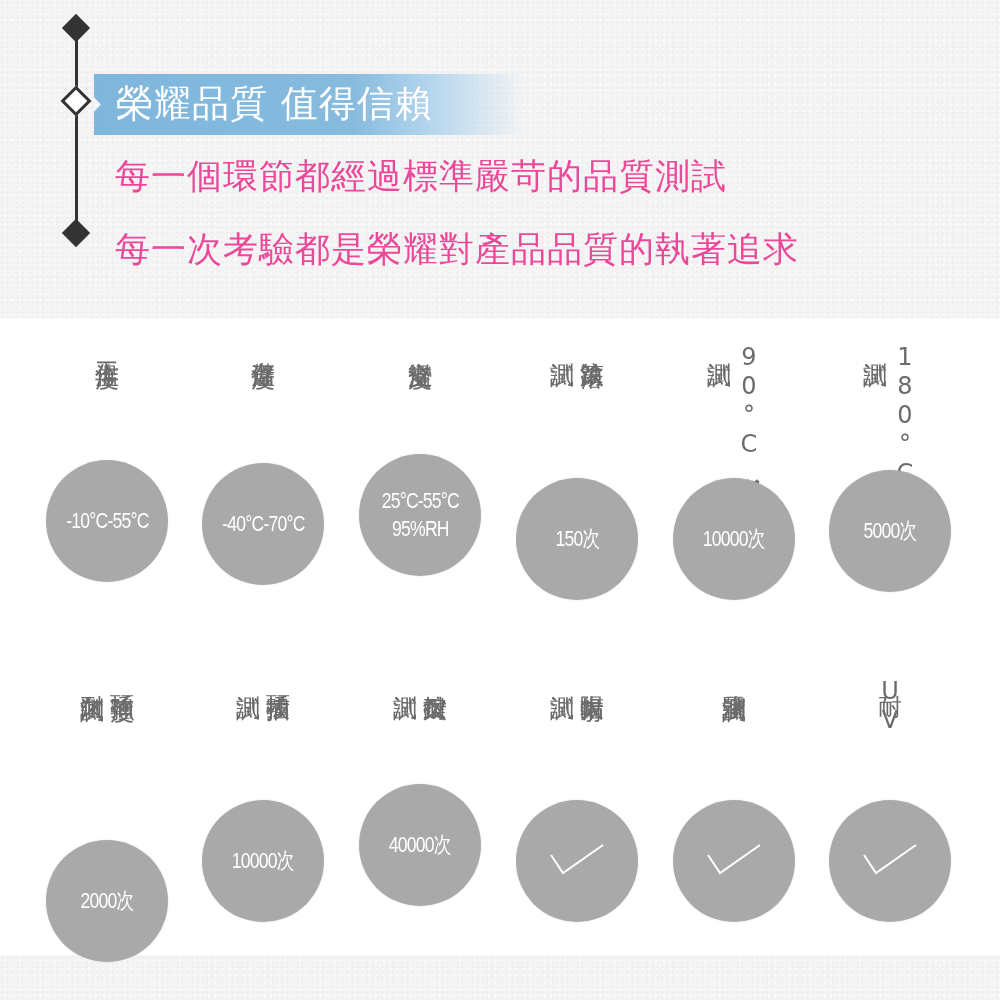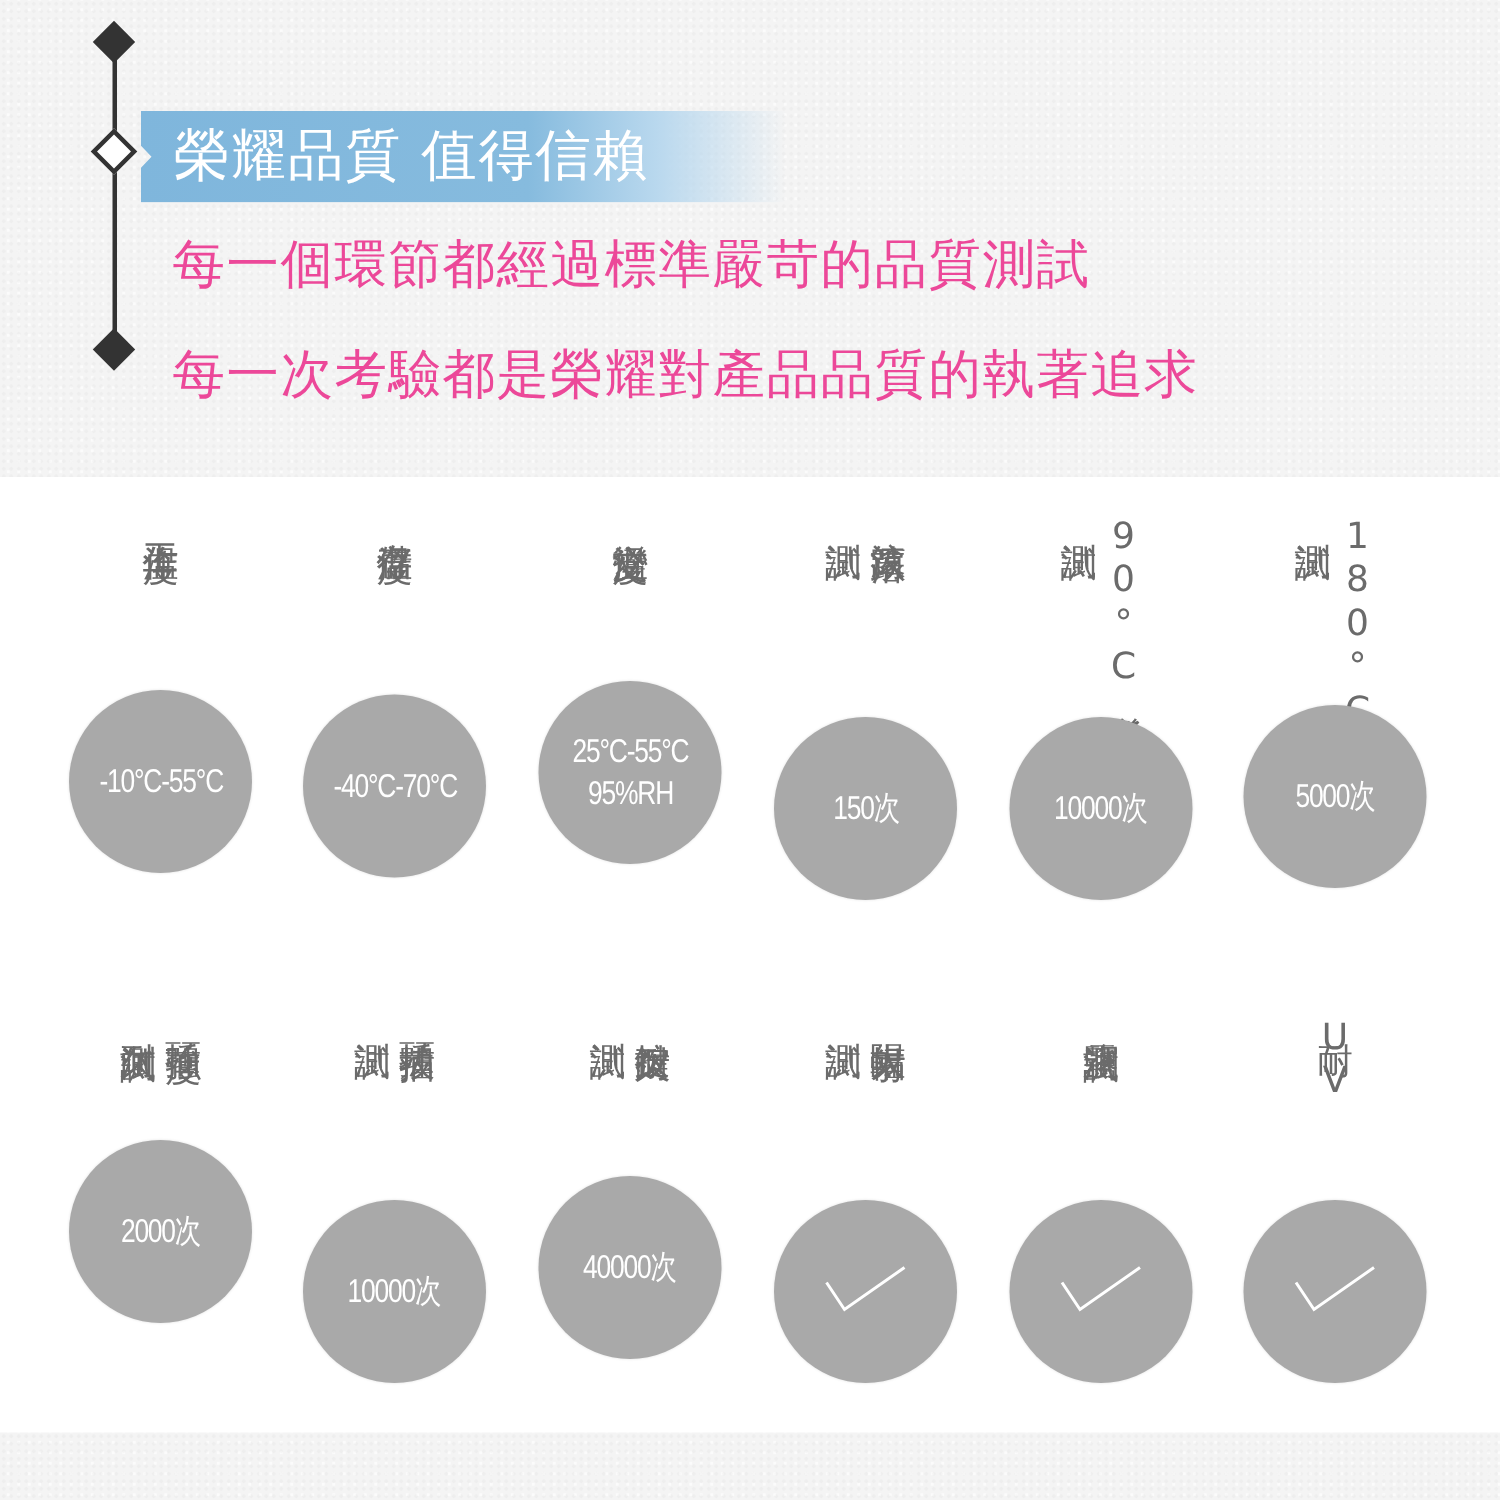--- a/index.html
+++ b/index.html
@@ -142,21 +142,21 @@
     </div>
   <div class="circle" style="top:470px">
     <span class="line">5000次</span>
   </div>
 </div>
 
 <div class="cell" style="left:29px;top:0">
   <div class="label-wrap" style="top:676px">
       <div class="label"><span>插頭強度</span><br><span>耐久測試</span></div>
     </div>
-  <div class="circle" style="top:760px">
+  <div class="circle" style="top:840px">
     <span class="line">2000次</span>
   </div>
 </div>
 
 <div class="cell" style="left:185px;top:0">
   <div class="label-wrap" style="top:676px">
       <div class="label"><span>插頭拔插</span><br><span>測試</span></div>
     </div>
   <div class="circle" style="top:800px">
     <span class="line">10000次</span>

